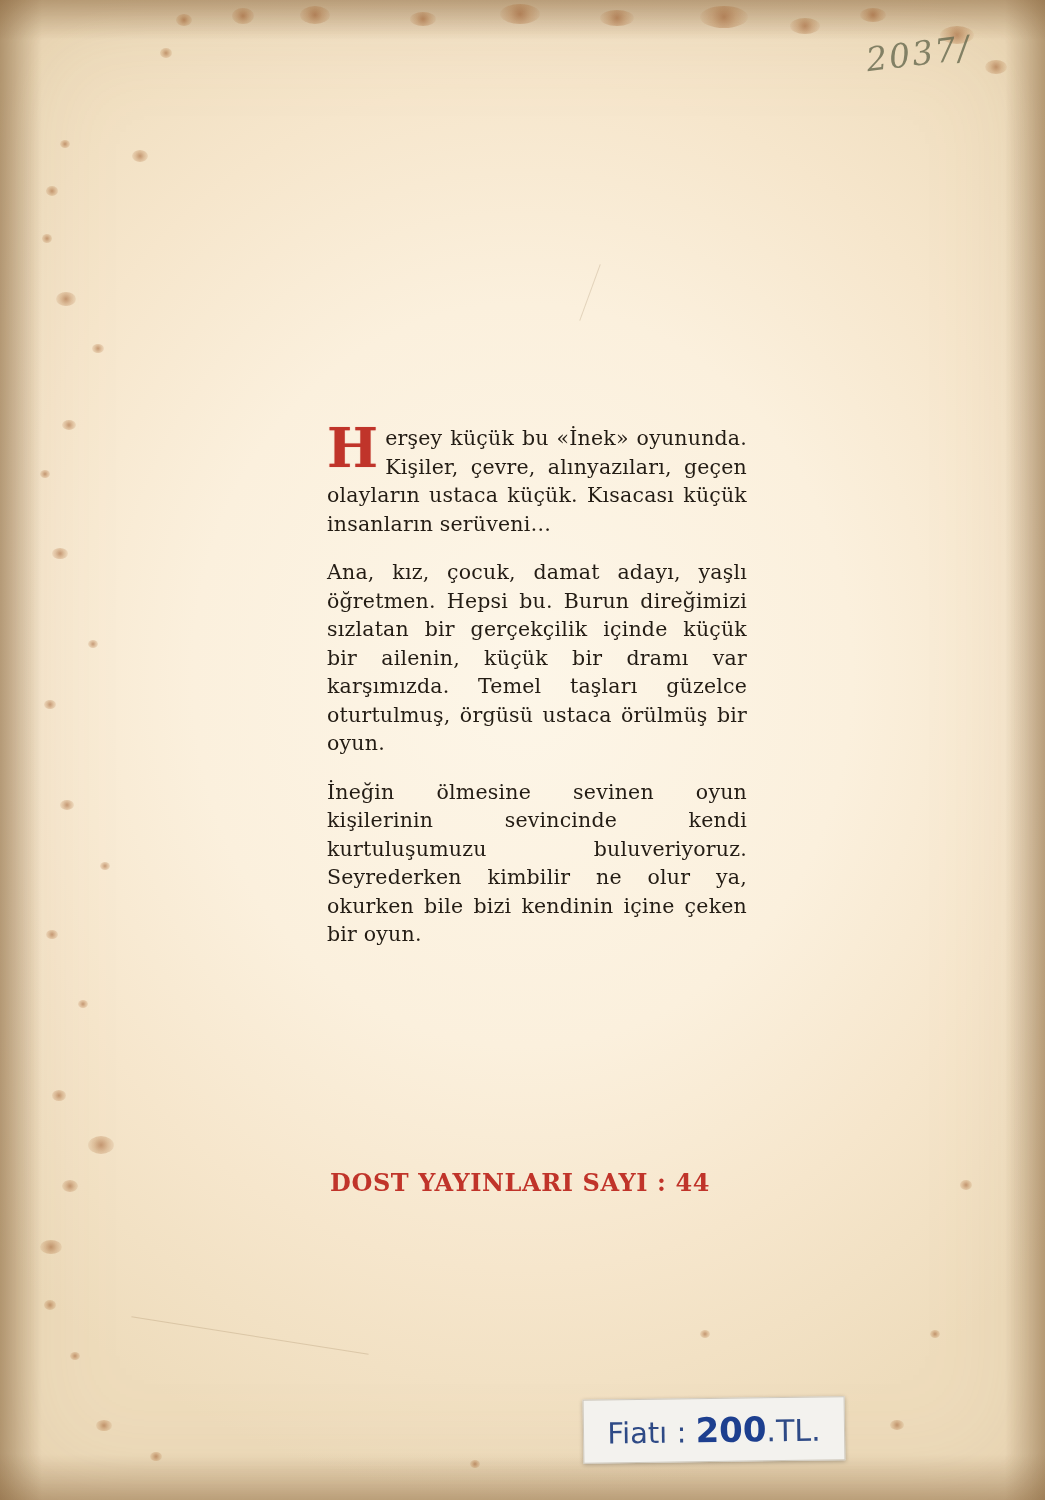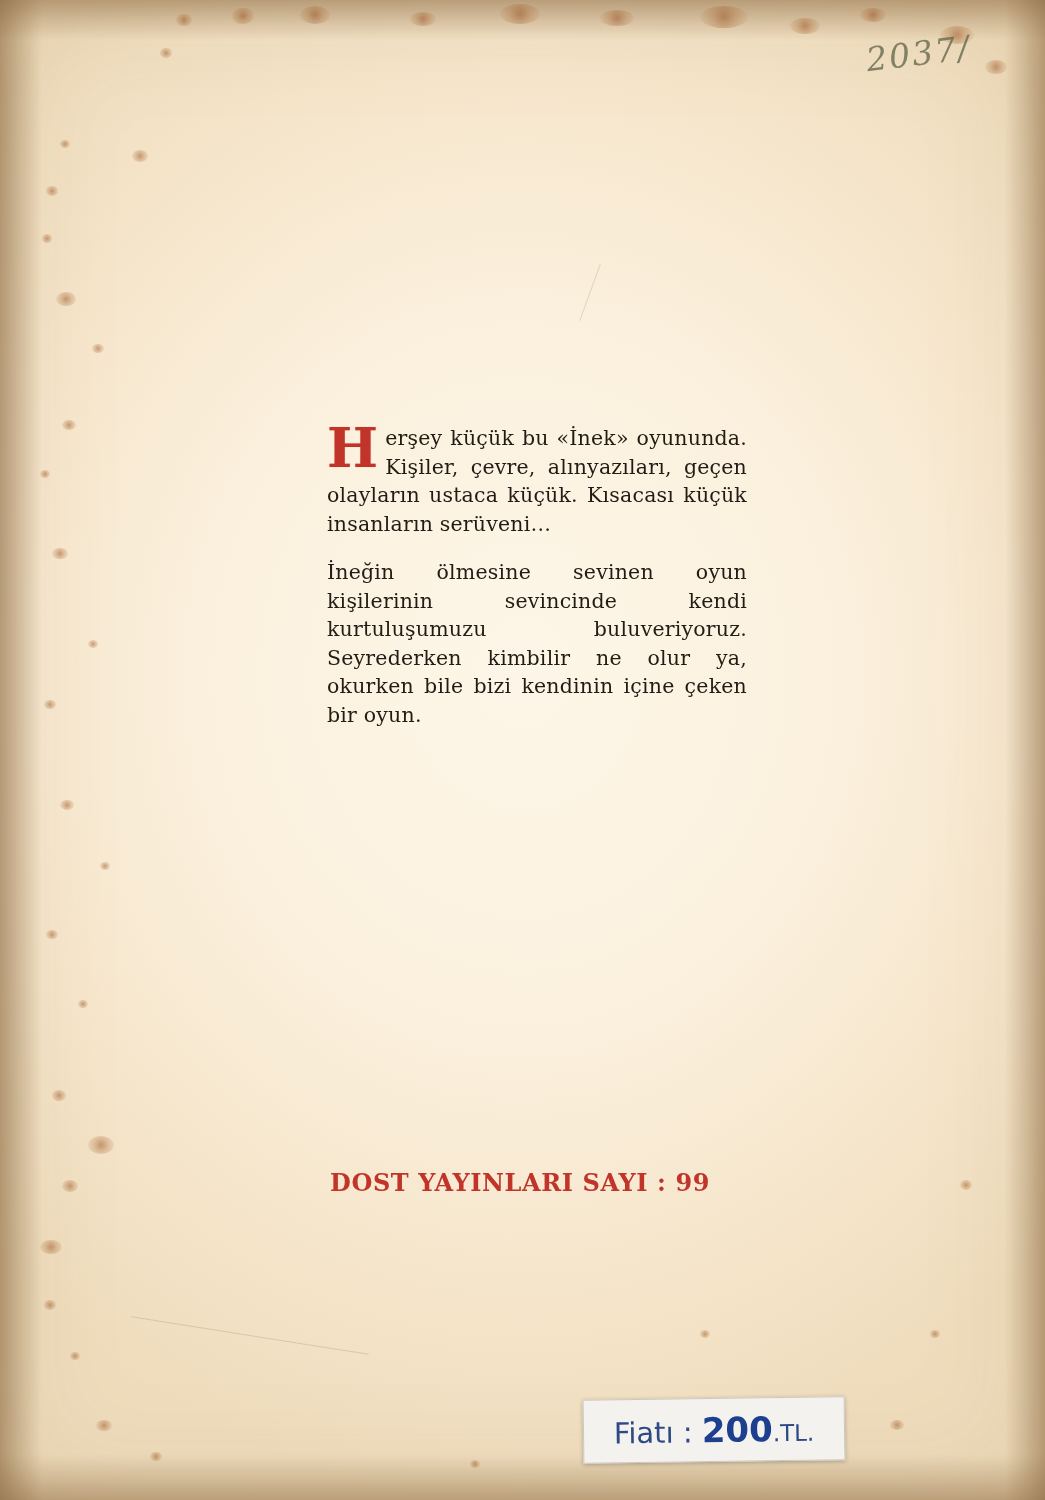--- a/index.html
+++ b/index.html
@@ -149,21 +149,21 @@
     font-size: 29px;
     color: #2e4a86;
     white-space: nowrap;
   }
   .price-amount {
     font-weight: bold;
     font-size: 34px;
     color: #1d3f8f;
   }
   .price-unit {
-    font-size: 23px;
+    font-size: 30px;
     color: #2e4a86;
   }
 
   
   .scratch {
     position: absolute;
     background: rgba(140,110,70,0.22);
     pointer-events: none;
   }
 </style>
@@ -225,23 +225,24 @@
   <div class="scratch" style="left:560px; top:292px; width:60px; height:1px; transform: rotate(-70deg);"></div>
 
   <div class="handwriting">2037/</div>
 
   <div class="blurb">
 
     <p class="dropcap-wrap">
       <span class="dropcap">H</span><span>erşey küçük bu «İnek» oyununda. Kişiler, çevre, alınyazıları, geçen olayların ustaca küçük. Kısacası küçük insanların serüveni…</span>
     </p>
 
+    <p>Ana, kız, çocuk, damat adayı, yaşlı öğretmen. Hepsi bu. Burun direğimizi sızlatan bir gerçekçilik içinde küçük bir ailenin, küçük bir dramı var karşımızda. Temel taşları güzelce oturtulmuş, örgüsü ustaca örülmüş bir oyun.</p>
 
     <p>İneğin ölmesine sevinen oyun kişilerinin sevincinde kendi kurtuluşumuzu buluveriyoruz. Seyrederken kimbilir ne olur ya, okurken bile bizi kendinin içine çeken bir oyun.</p>
   </div>
 
-  <div class="imprint">DOST YAYINLARI SAYI :  99</div>
+  <div class="imprint">DOST YAYINLARI SAYI :  44</div>
 
   <div class="price-sticker">
     <span class="price-text"><span>Fiatı : </span><span class="price-amount">200</span><span class="price-unit">.TL.</span></span>
   </div>
 
 </div>
 
 </body></html>

